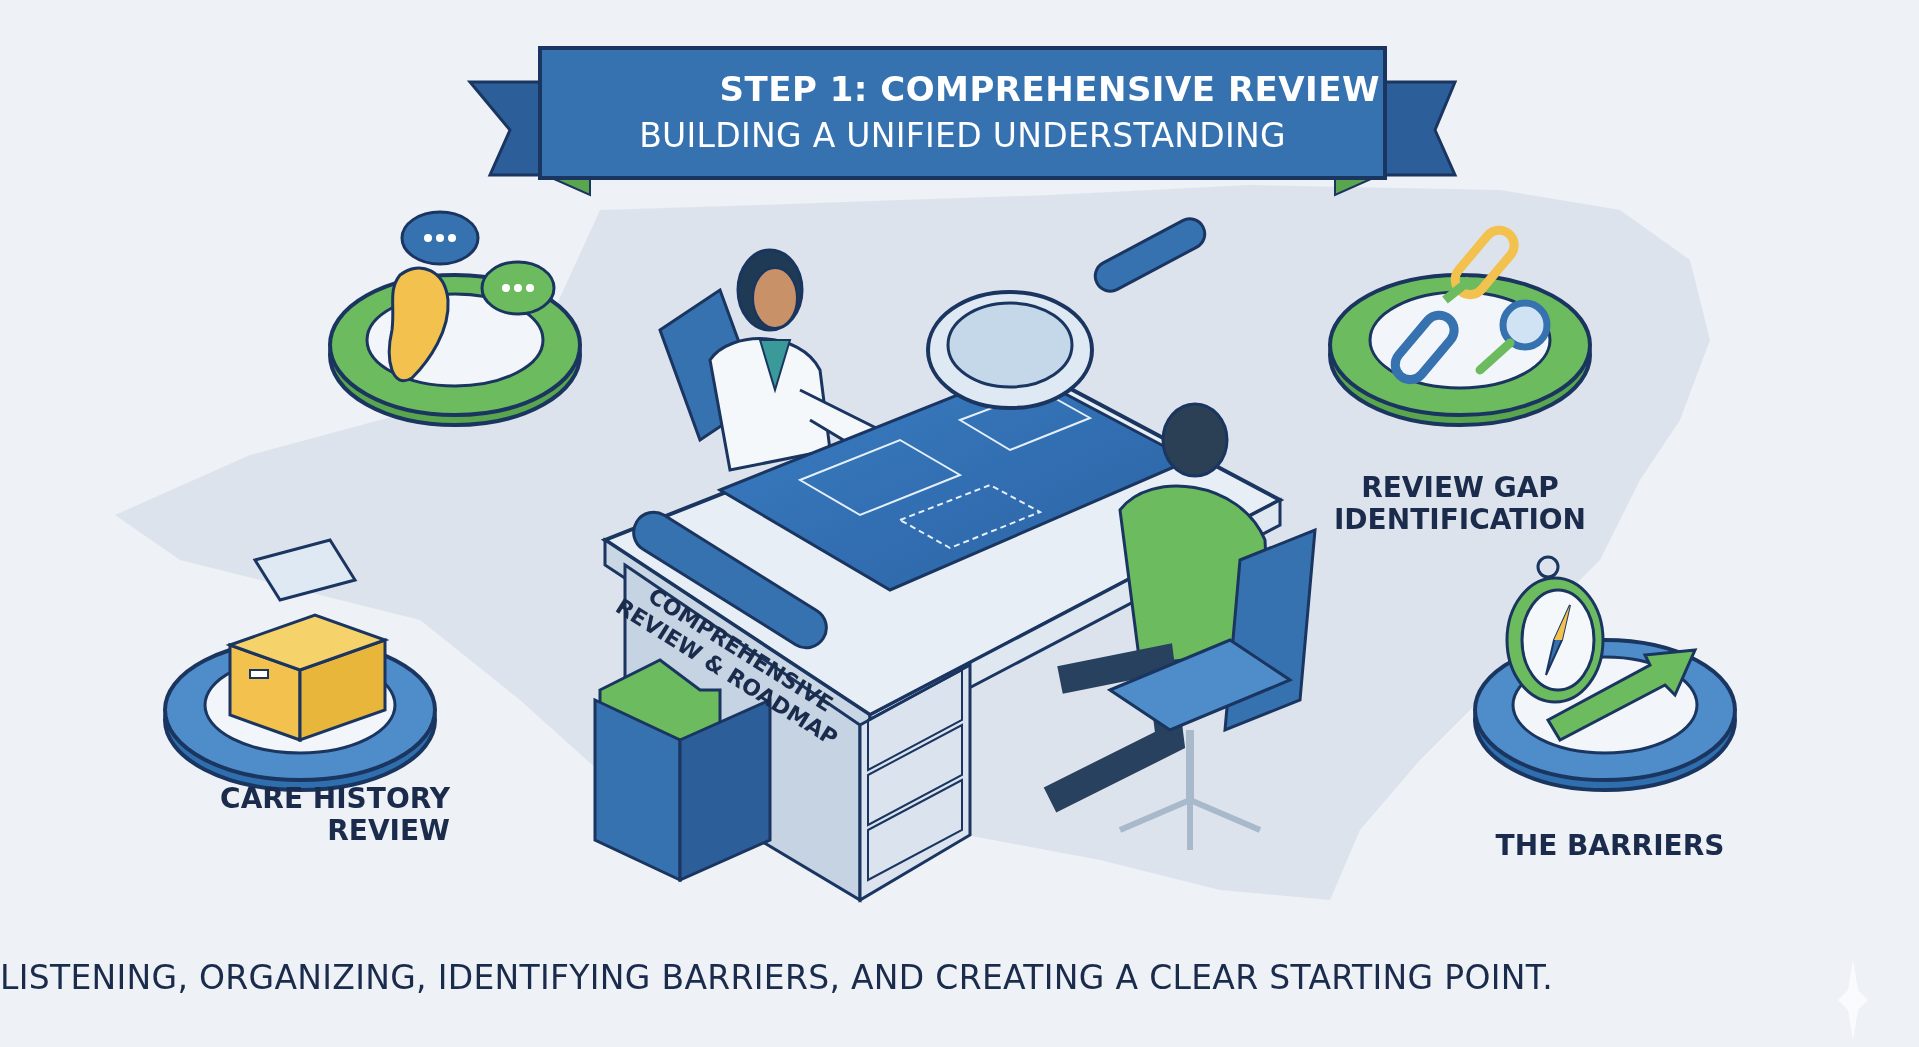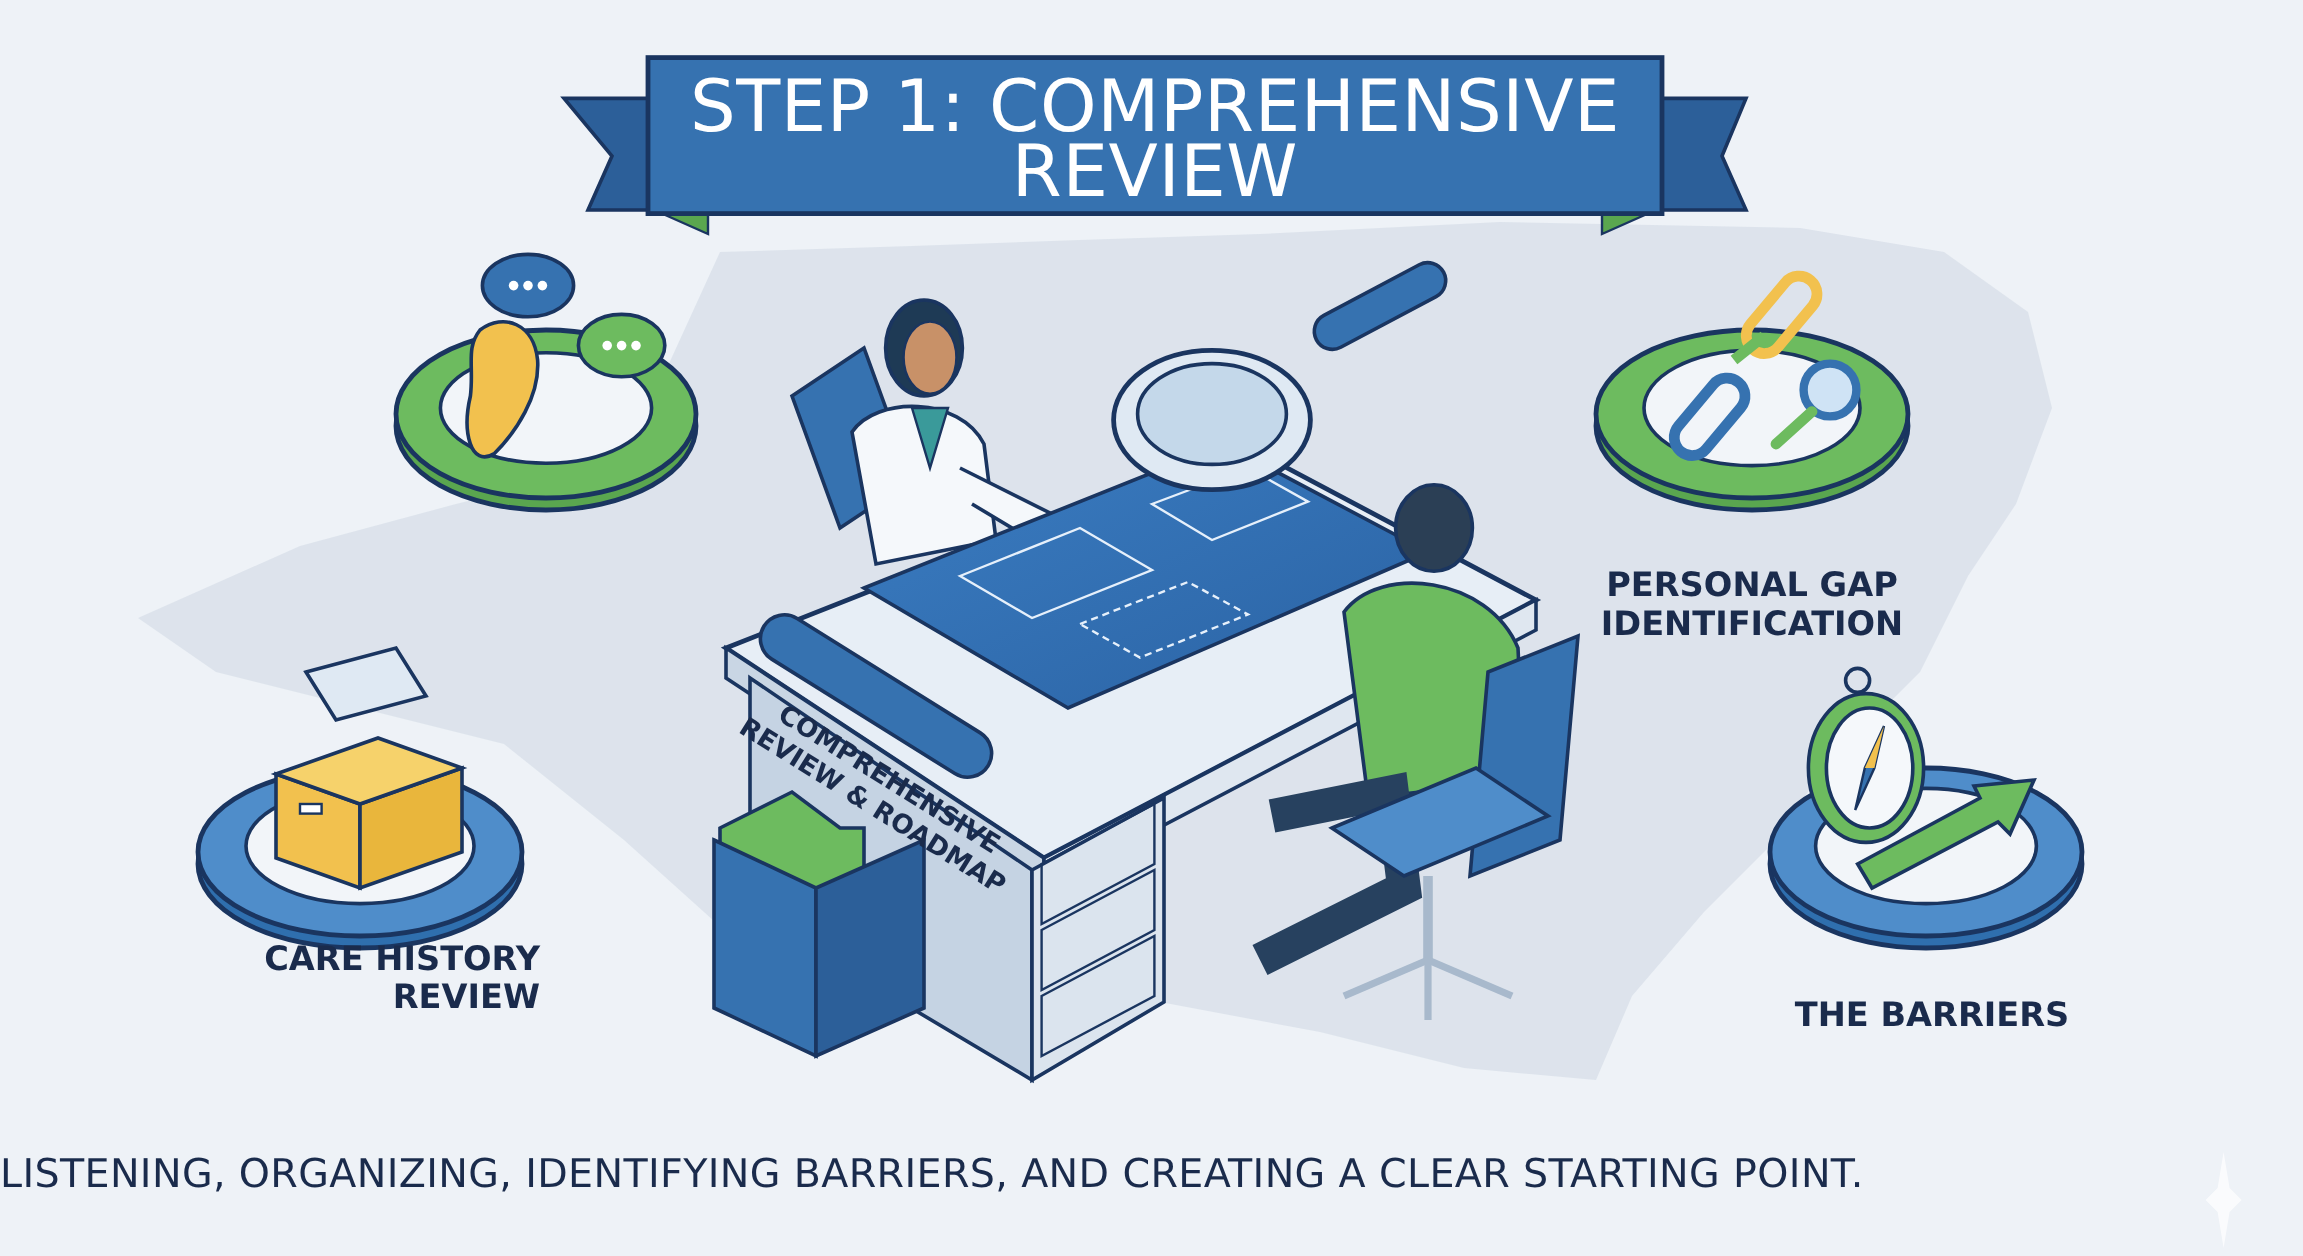--- a/index.html
+++ b/index.html
@@ -7,21 +7,21 @@
     width: 1919px; height: 1047px; overflow: hidden;
     background: #eef2f7;
     font-family: "DejaVu Sans", "Liberation Sans", sans-serif;
     position: relative;
   }
   .stage { position: absolute; left: 0; top: 0; width: 1919px; height: 1047px; }
   svg.scene { position: absolute; left: 0; top: 0; }
 
   
   .banner-text { position: absolute; left: 545px; top: 62px; width: 835px; text-align: center; color: #ffffff; }
-  .banner-title { font-family: "DejaVu Sans", sans-serif; font-weight: normal; font-size: 60px; letter-spacing: 0.5px; line-height: 54px; }
+  .banner-title { font-family: "DejaVu Sans", sans-serif; font-weight: bold; font-size: 34px; letter-spacing: 0.5px; line-height: 54px; text-align: right; }
   .banner-sub { font-family: "DejaVu Sans", sans-serif; font-size: 33px; line-height: 40px; letter-spacing: 0.3px; }
 
   
   .label {
     position: absolute; text-align: center; color: #1a2b4c;
     font-family: "DejaVu Sans", sans-serif; font-weight: bold;
     font-size: 28px; line-height: 32px; white-space: pre-line;
   }
   .lbl-personal { left: 305px; top: 472px; width: 300px; }
   .lbl-support  { left: 1300px; top: 472px; width: 320px; }
@@ -180,26 +180,27 @@
       <polygon points="595,700 680,740 680,880 595,840" fill="#3672b0" stroke="#1a3560" stroke-width="3"></polygon>
       <polygon points="680,740 770,700 770,840 680,880" fill="#2c5f99" stroke="#1a3560" stroke-width="3"></polygon>
     </g>
   </g>
 
   <path d="M1853 960 L1858 990 L1868 1000 L1858 1010 L1853 1040 L1848 1010 L1838 1000 L1848 990 Z" fill="#ffffff" opacity="0.7"></path>
 </svg>
 
 <div class="banner-text">
   <div class="banner-title">STEP 1: COMPREHENSIVE REVIEW</div>
+  <div class="banner-sub">BUILDING A UNIFIED UNDERSTANDING</div>
 </div>
 
 <div class="desk-label">COMPREHENSIVE
 REVIEW &amp; ROADMAP</div>
 
-<div class="label lbl-support">PERSONAL GAP
+<div class="label lbl-support">REVIEW GAP
 IDENTIFICATION</div>
 <div class="label lbl-care">CARE HISTORY
 REVIEW</div>
 <div class="label lbl-roadmap">THE BARRIERS</div>
 
 <div class="footer">LISTENING, ORGANIZING, IDENTIFYING BARRIERS, AND CREATING A CLEAR STARTING POINT.</div>
 
 </div>
 
 </body></html>

